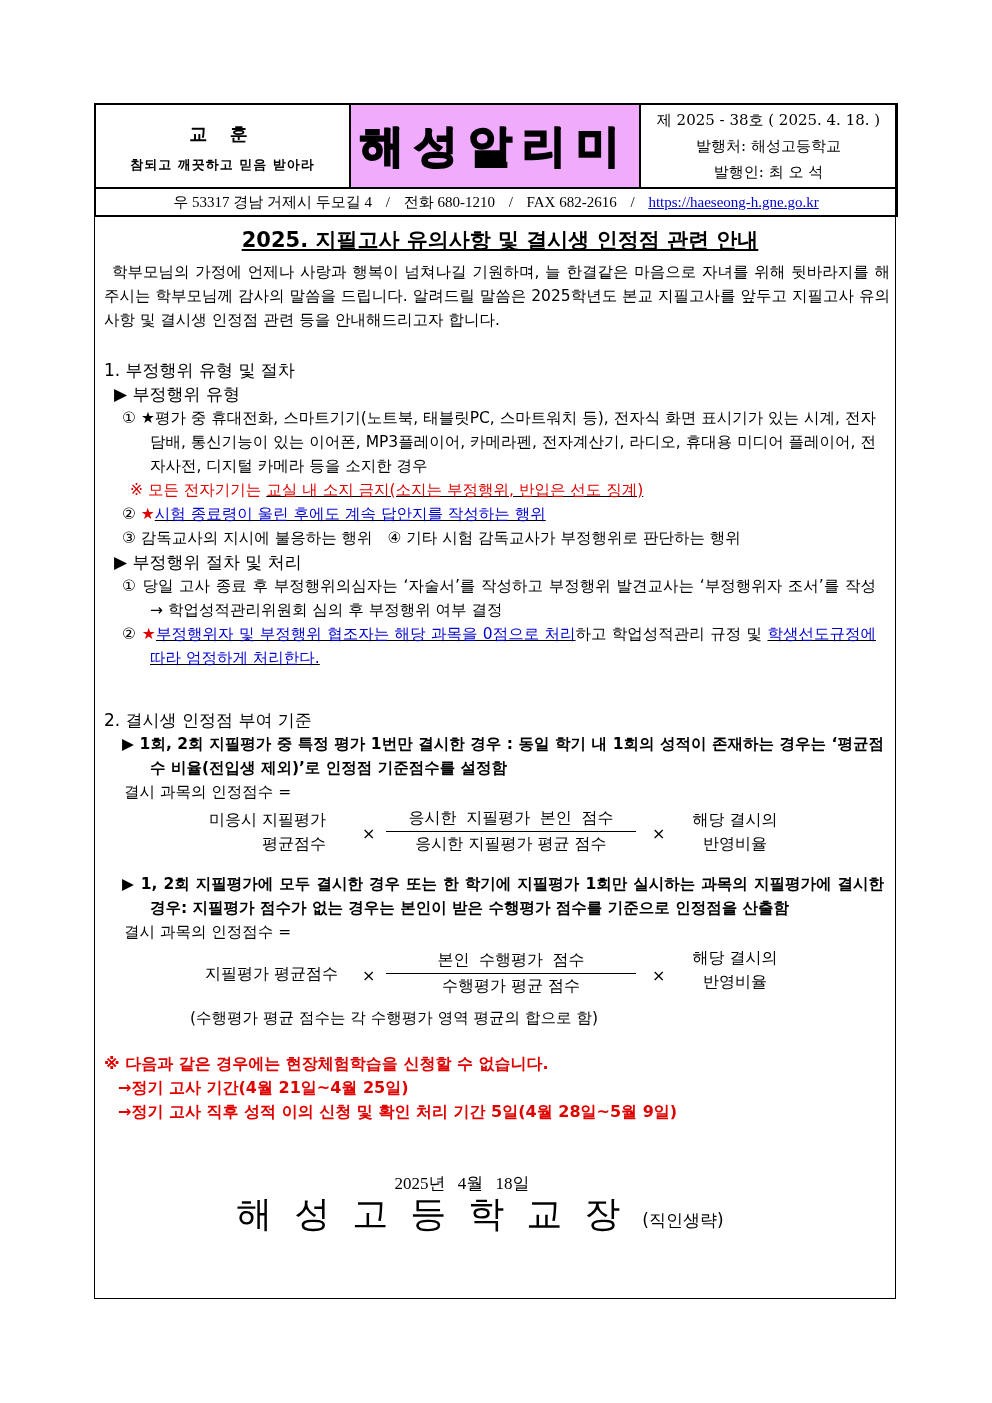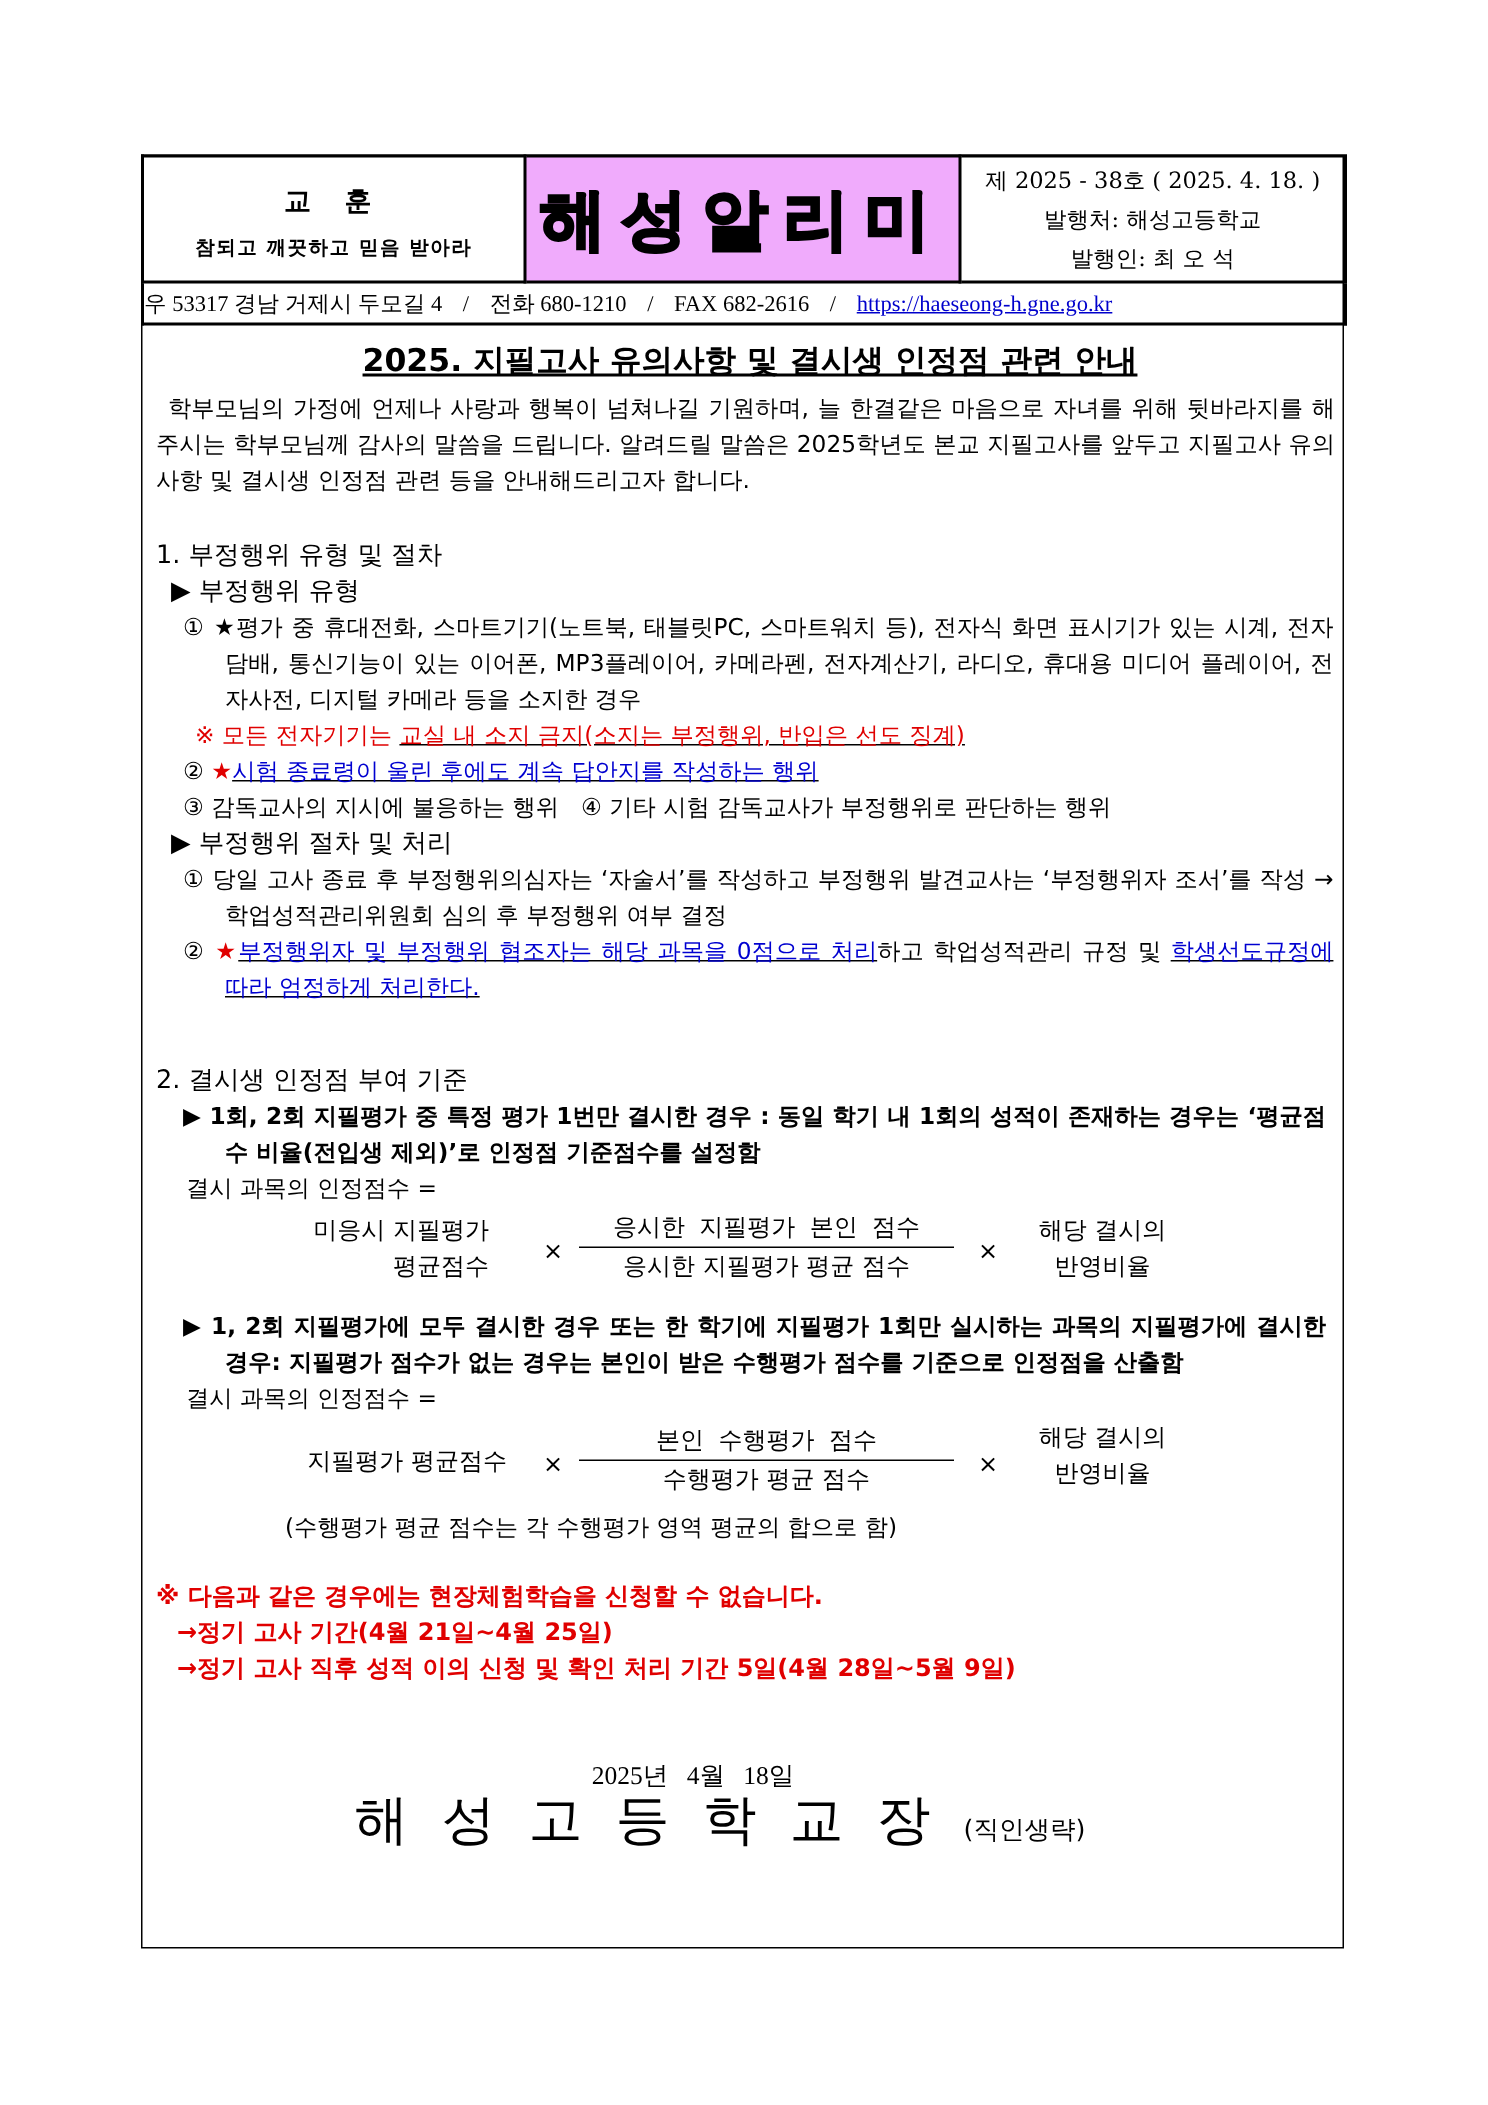--- a/index.html
+++ b/index.html
@@ -7,30 +7,30 @@
   .page-frame { position: absolute; left: 94px; top: 103px; width: 802px; height: 1196px; border: 1px solid #000; box-sizing: border-box; }
   .header-table { position: absolute; left: 94px; top: 103px; width: 804px; border-collapse: collapse; }
   .header-table td { border: 2px solid #000; padding: 0; vertical-align: middle; }
   .motto-cell { width: 253px; height: 82px; text-align: center; }
   .motto-title { font-family: "DejaVu Serif", serif; font-weight: bold; font-size: 18px; letter-spacing: 8px; margin-top: 4px; }
   .motto-text { font-family: "DejaVu Serif", serif; font-weight: bold; font-size: 13px; margin-top: 10px; letter-spacing: 1px; }
   .banner-cell { width: 288px; background: #f0abfc; text-align: center; }
   .banner-text { font-family: "DejaVu Serif", serif; font-weight: 900; font-size: 44px; letter-spacing: 10px; color: #000; -webkit-text-stroke: 2px #000; }
   .issue-cell { text-align: center; font-family: "DejaVu Serif", serif; font-size: 15px; line-height: 26px; }
   .issue-line { white-space: nowrap; }
-  .address-row td { height: 26px; text-align: left; font-family: "Liberation Serif", serif; font-size: 15px; }
+  .address-row td { height: 26px; text-align: center; font-family: "Liberation Serif", serif; font-size: 15px; }
   .address-row a { color: #0000cc; text-decoration: underline; }
   .sep { margin: 0 10px; }
   .content { position: absolute; left: 104px; top: 228px; width: 792px; font-family: "DejaVu Sans", sans-serif; font-size: 15.5px; line-height: 24px; }
   .doc-title { text-align: center; font-weight: bold; font-size: 21px; margin: 0 0 8px 0; }
   .doc-title span { text-decoration: underline; }
   .intro { text-indent: 8px; text-align: justify; margin: 0; padding-right: 6px; }
   .sec-heading { font-size: 17px; margin-top: 26px; }
   .sub-heading { font-size: 17px; margin-left: 10px; }
-  .item { padding-left: 40px; text-indent: -28px; margin-left: 6px; text-align: justify; padding-right: 7px; }
+  .item { padding-left: 40px; text-indent: -28px; margin-left: 6px; text-align: justify; padding-right: 20px; }
   .red { color: #e00000; }
   .blue { color: #0000d0; }
   .ul { text-decoration: underline; text-decoration-color: #000; }
   .note-red { margin-left: 26px; }
   .formula { position: relative; height: 56px; font-size: 16px; }
   .formula .lhs { position: absolute; text-align: right; line-height: 24px; }
   .formula .times { position: absolute; top: 14px; }
   .formula .frac { position: absolute; text-align: center; }
   .formula .frac .num { border-bottom: 1.5px solid #000; line-height: 23px; font-family: Liberation Mono, monospace; }
   .formula .frac .den { line-height: 24px; }

